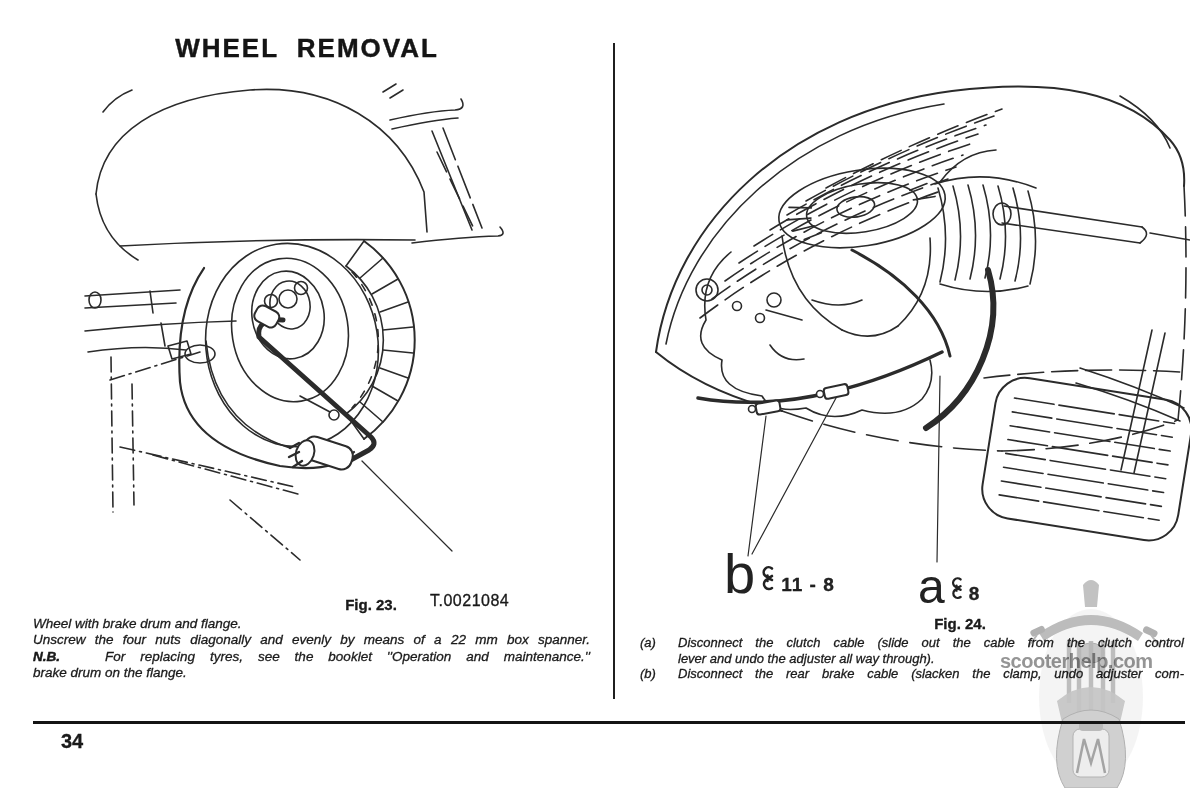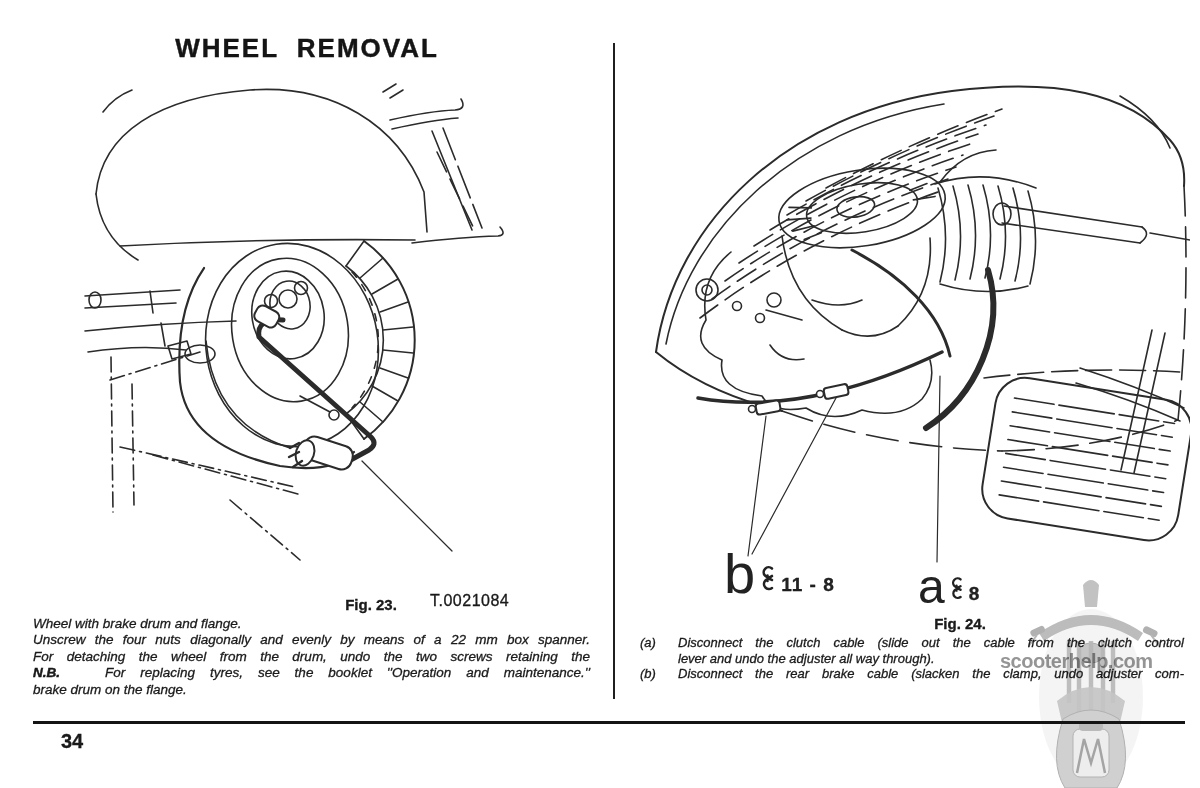--- a/index.html
+++ b/index.html
@@ -256,21 +256,20 @@
   </div>
 
   <div class="part-label">T.0021084</div>
 
   <div class="fig-caption" id="cap23">Fig. 23.</div>
   <div class="fig-caption" id="cap24">Fig. 24.</div>
 
   <div class="body-text" id="left-text">
     <div class="tline">Wheel with brake drum and flange.</div>
     <div class="tline j">Unscrew the four nuts diagonally and evenly by means of a 22 mm box spanner.</div>
-    <div class="tline j">For detaching the wheel from the drum, undo the two screws retaining the</div>
     <div class="tline j"><span class="nb-marker">N.B.</span>&nbsp;&nbsp; <span>For replacing tyres, see the booklet ''Operation and maintenance.''</span></div>
     <div class="tline">brake drum on the flange.</div>
   </div>
 
   <div class="body-text" id="right-text">
     <div class="item">
       <div class="marker">(a)</div>
       <div class="ilines">
         <div class="tline j">Disconnect the clutch cable (slide out the cable from the clutch control</div>
         <div class="tline">lever and undo the adjuster all way through).</div>

